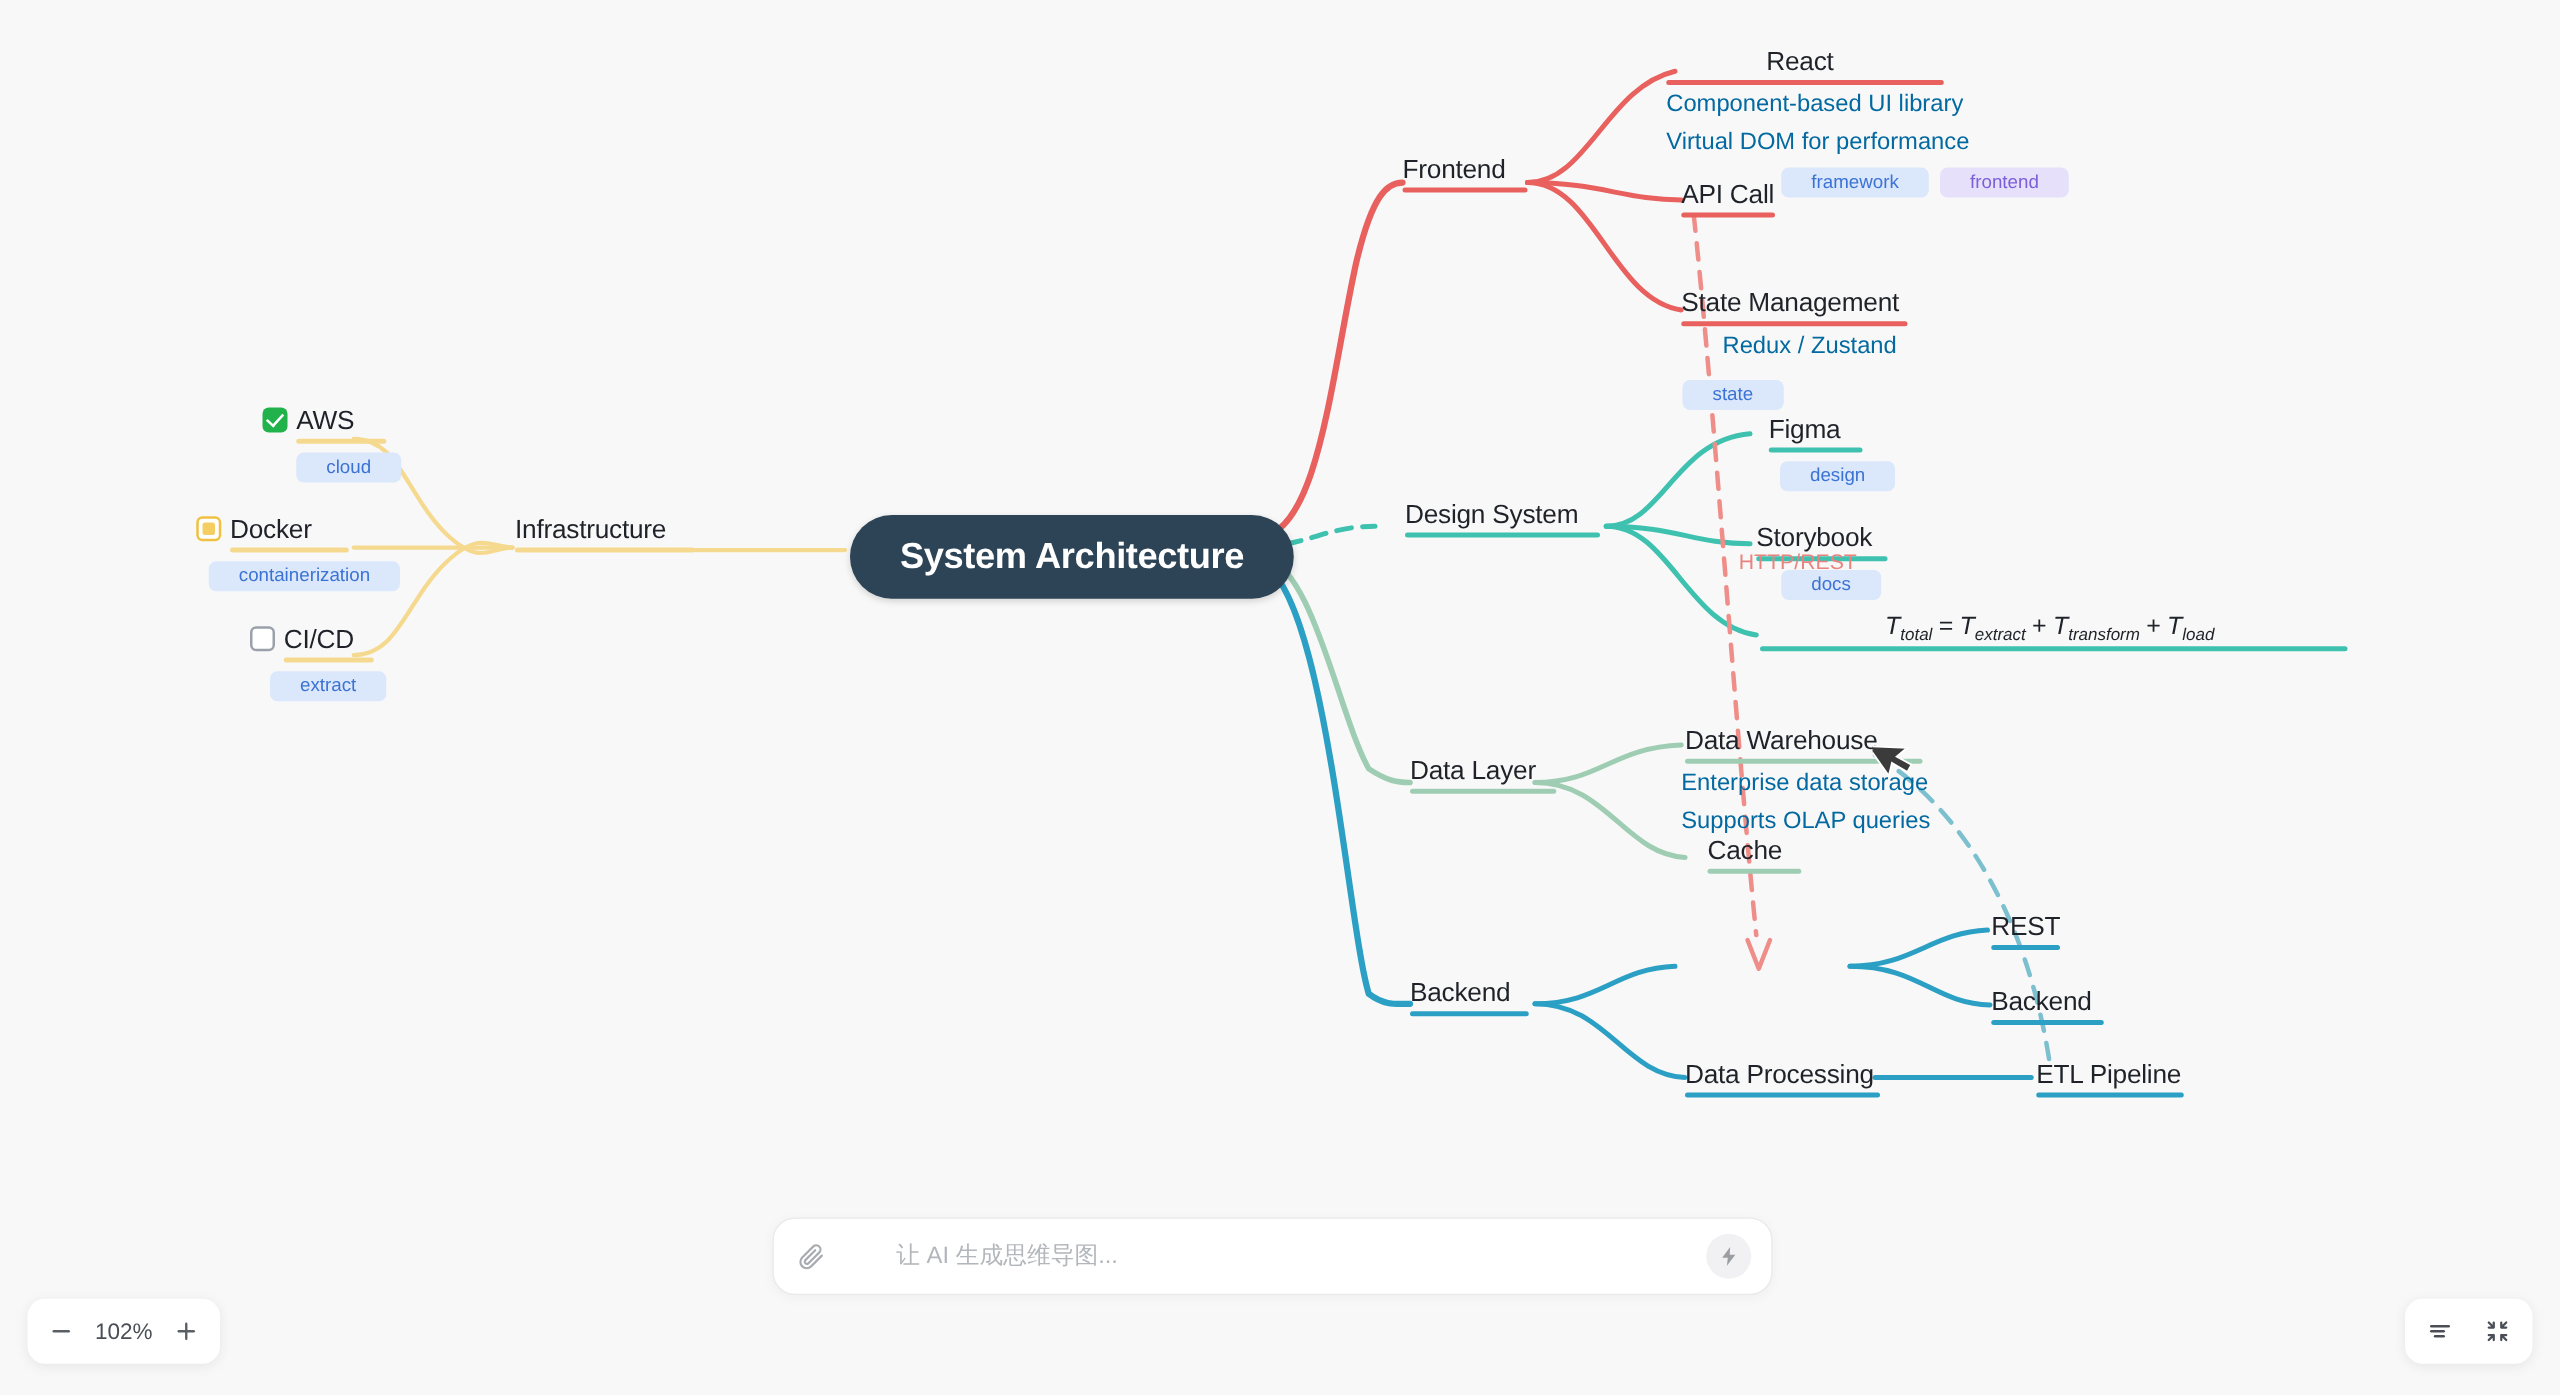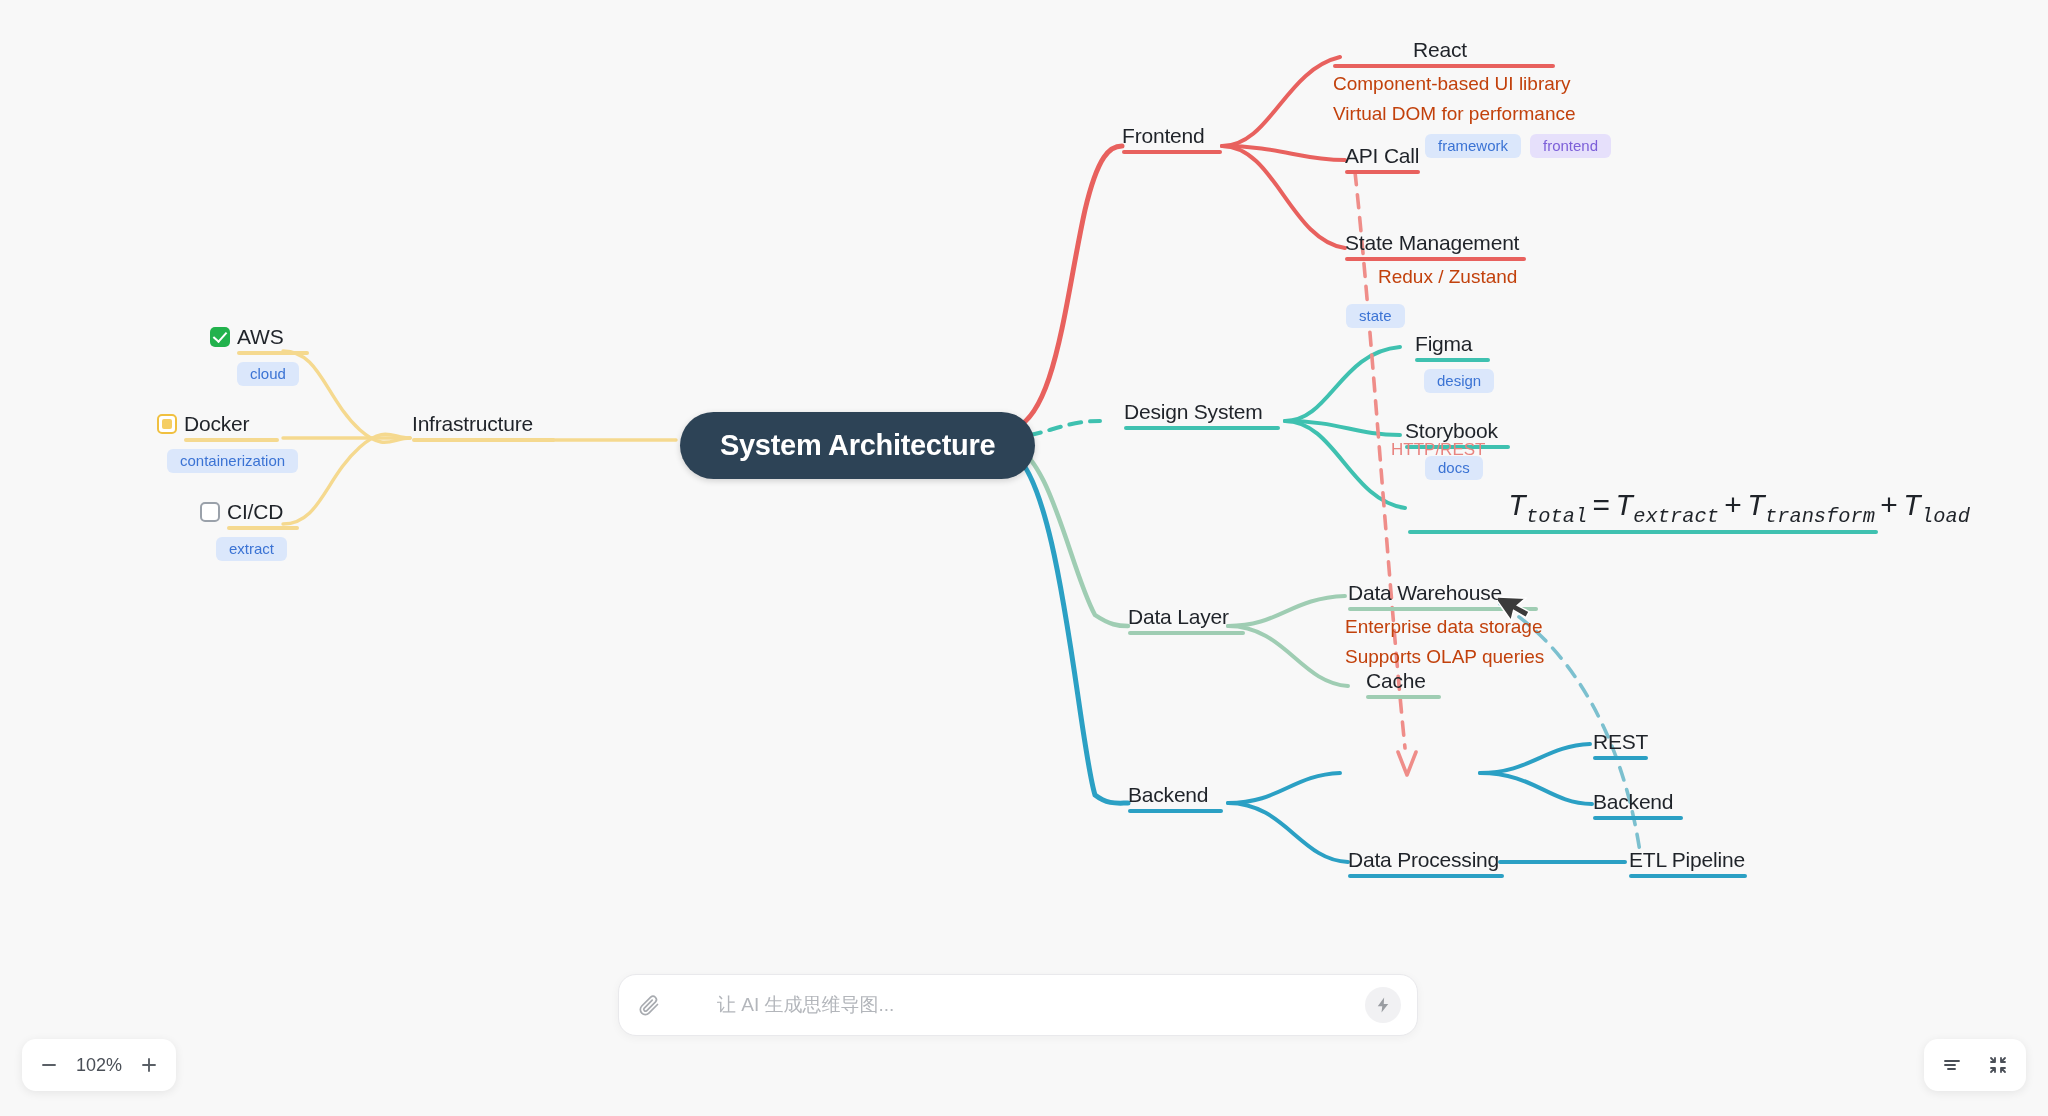--- a/index.html
+++ b/index.html
@@ -11,24 +11,24 @@
   }
   #canvas { position: relative; width: 2048px; height: 1116px; }
   #edges { position: absolute; inset: 0; width: 2048px; height: 1116px; pointer-events: none; }
 
   .node { position: absolute; white-space: nowrap; }
   .node-title {
     font-size: 21px; color: #1f2329; line-height: 1.15;
     letter-spacing: -0.2px;
   }
   .node-underline { height: 4px; border-radius: 2px; margin-top: 2px; }
-  .node-note { font-size: 19px; color: #c2410c; line-height: 1.45; margin-top: 2px; }
+  .node-note { font-size: 19px; color: #0369a1; line-height: 1.45; margin-top: 2px; }
   .tags { margin-top: 7px; display: flex; gap: 9px; }
   .tag {
-    font-size: 15px; padding: 3px 13px; border-radius: 6px; line-height: 1.2;
+    font-size: 15px; padding: 3px 24px; border-radius: 6px; line-height: 1.2;
   }
   .tag-blue { background: #dbe7fb; color: #3b73d4; }
   .tag-purple { background: #e6e0fb; color: #7c5fd8; }
 
   
   #root-node {
     position: absolute;
     background: #2d4356; color: #ffffff;
     border-radius: 999px;
     padding: 17px 40px;
@@ -47,21 +47,21 @@
     transform: rotate(42deg);
   }
   .cb-indet { background: #fff; border: 2px solid #f0c040; }
   .cb-indet::after {
     content: ""; position: absolute; left: 3px; top: 3px;
     width: 10px; height: 10px; background: #f5ce63; border-radius: 2px;
   }
   .cb-empty { background: #fff; border: 2px solid #9aa1aa; }
 
   
-  .math { font-family: Liberation Mono, monospace; font-style: italic; font-size: 30px; color: #1f2329; }
+  .math { font-family: Liberation Sans, sans-serif; font-style: italic; font-size: 20px; color: #1f2329; }
   .math sub { font-size: 0.68em; font-style: italic; }
   .math .op { font-style: normal; padding: 0 5px; }
 
   
   .edge-label {
     position: absolute; font-size: 17px; color: #e8837f; margin-left: 40px;
   }
 
   
   #cursor { position: absolute; pointer-events: none; }

